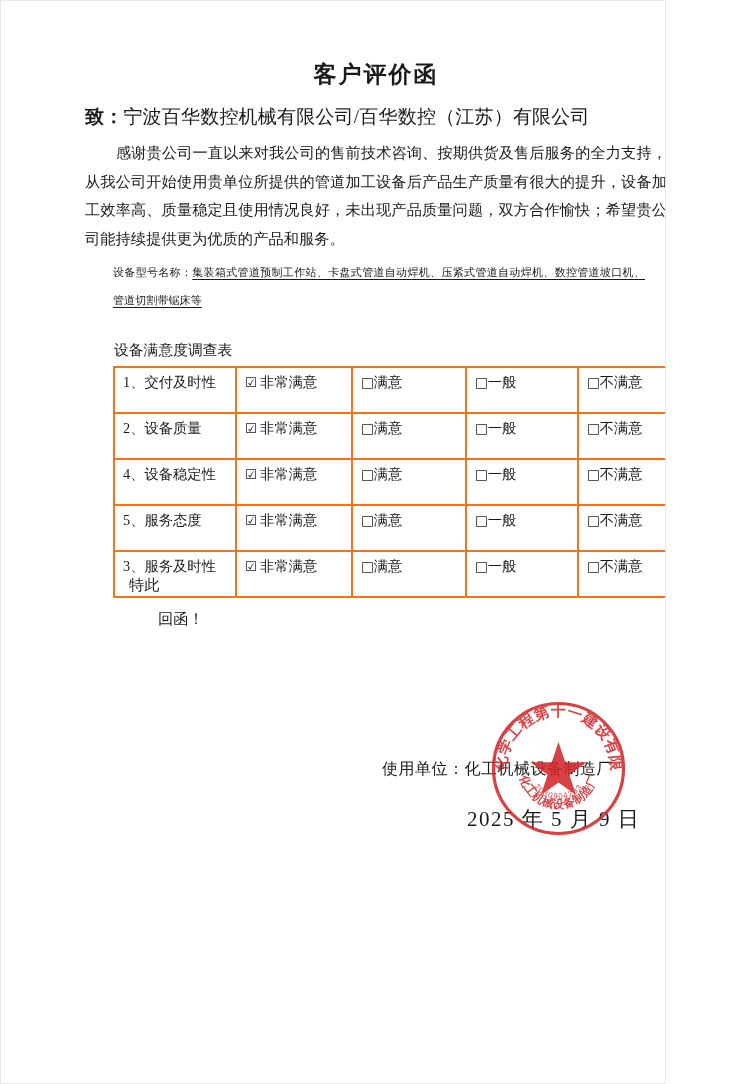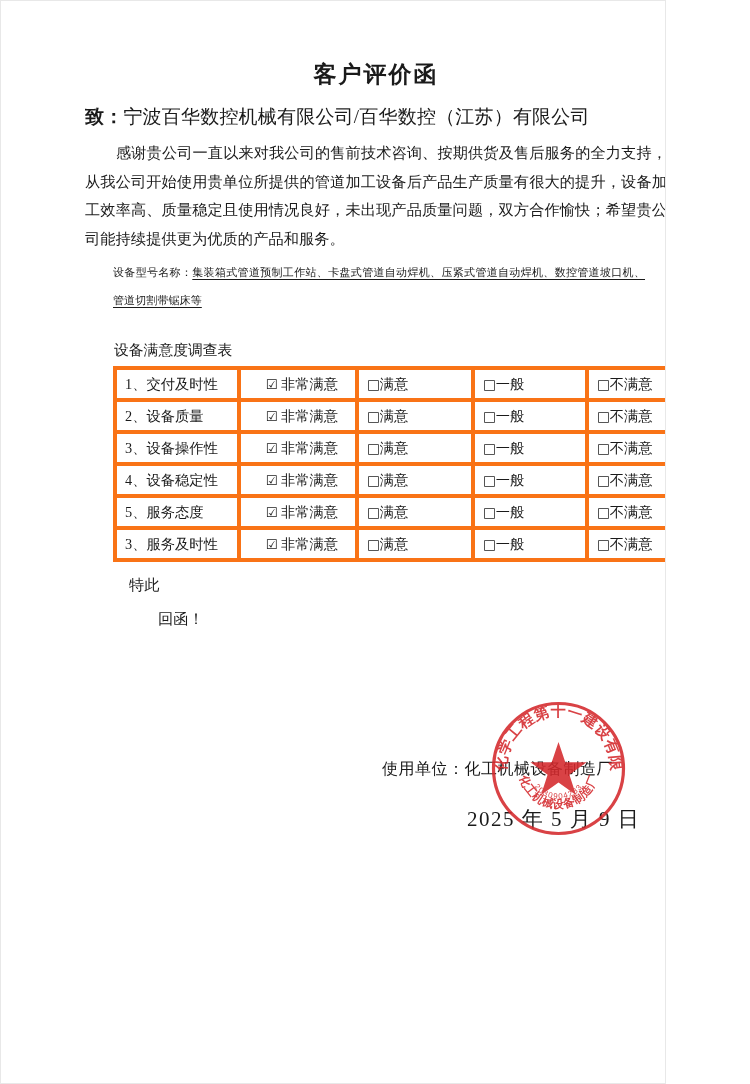--- a/index.html
+++ b/index.html
@@ -78,29 +78,29 @@
   }
   .survey-table {
     position: absolute;
     top: 365px;
     left: 112px;
     width: 511px;
     border-collapse: collapse;
     table-layout: fixed;
   }
   .survey-table td {
-    border: 4px solid #f97316;
+    border: 2px solid #f97316;
     height: 28px;
     font-size: 14.3px;
-    padding: 0 0 0 8px;
+    padding: 0 0 16px 8px;
     vertical-align: middle;
     white-space: nowrap;
   }
   .survey-table td.c-item  { width: 112px; }
-  .survey-table td.c-opt1  { width: 106px; text-align: center; }
+  .survey-table td.c-opt1  { width: 106px; }
   .survey-table td.c-opt2  { width: 104px; }
   .survey-table td.c-opt3  { width: 102px; }
   .survey-table td.c-opt4  { width: 87px; }
   .box {
     font-family: "DejaVu Sans", sans-serif;
     font-size: 13.5px;
   }
   .box.checked { letter-spacing: 3px; }
   .closing-1 {
     position: absolute;
@@ -169,27 +169,20 @@
     <tbody>
         <tr>
           <td class="c-item">1、交付及时性</td>
           <td class="c-opt1"><span class="box checked">☑</span><span>非常满意</span></td>
           <td class="c-opt2"><span class="box">□</span><span>满意</span></td>
           <td class="c-opt3"><span class="box">□</span><span>一般</span></td>
           <td class="c-opt4"><span class="box">□</span><span>不满意</span></td>
         </tr>
         <tr>
           <td class="c-item">2、设备质量</td>
-          <td class="c-opt1"><span class="box checked">☑</span><span>非常满意</span></td>
-          <td class="c-opt2"><span class="box">□</span><span>满意</span></td>
-          <td class="c-opt3"><span class="box">□</span><span>一般</span></td>
-          <td class="c-opt4"><span class="box">□</span><span>不满意</span></td>
-        </tr>
-        <tr>
-          <td class="c-item">3、设备操作性</td>
           <td class="c-opt1"><span class="box checked">☑</span><span>非常满意</span></td>
           <td class="c-opt2"><span class="box">□</span><span>满意</span></td>
           <td class="c-opt3"><span class="box">□</span><span>一般</span></td>
           <td class="c-opt4"><span class="box">□</span><span>不满意</span></td>
         </tr>
         <tr>
           <td class="c-item">4、设备稳定性</td>
           <td class="c-opt1"><span class="box checked">☑</span><span>非常满意</span></td>
           <td class="c-opt2"><span class="box">□</span><span>满意</span></td>
           <td class="c-opt3"><span class="box">□</span><span>一般</span></td>

